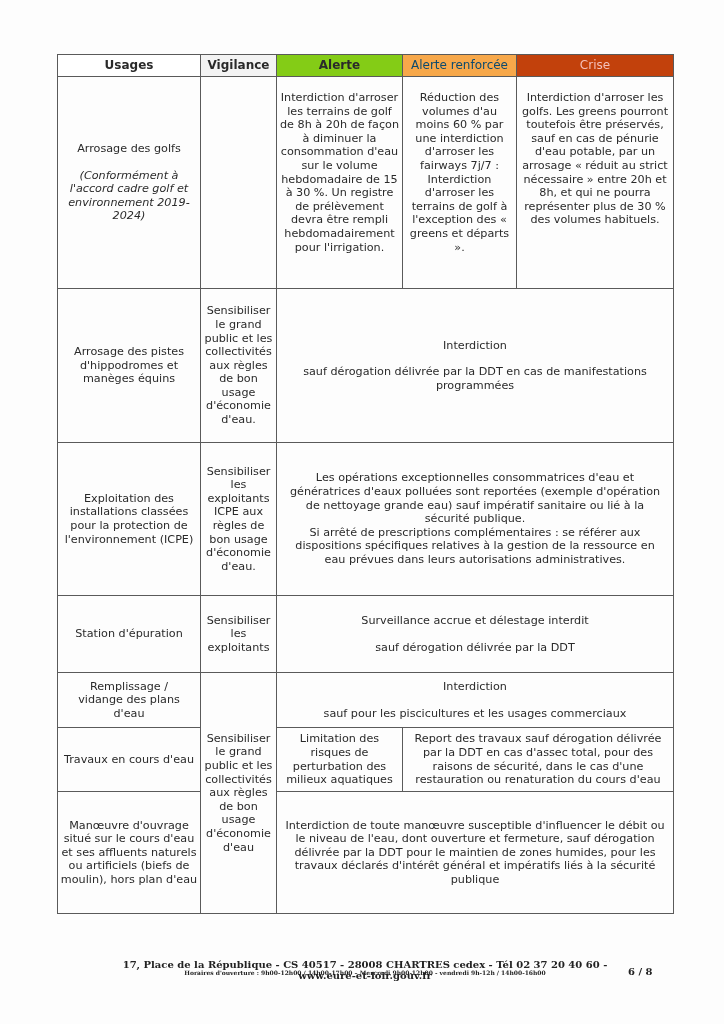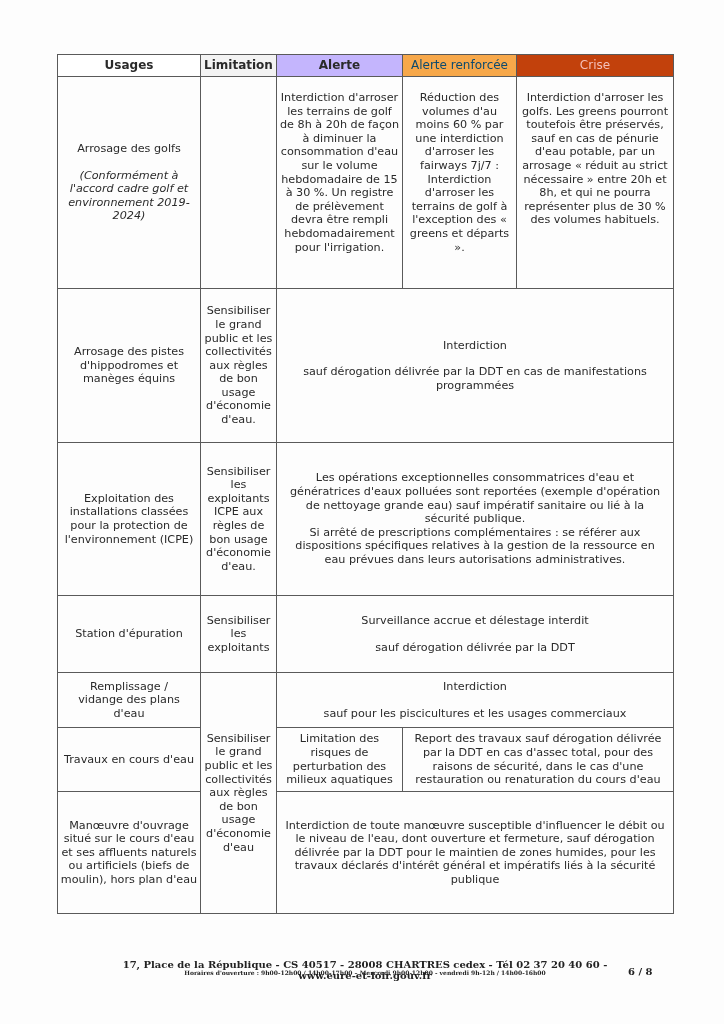--- a/index.html
+++ b/index.html
@@ -7,21 +7,21 @@
          font-family: "DejaVu Sans", sans-serif; color: #2a2a2a; }
   .page { position: absolute; left: 0; top: 0; width: 724px; height: 1024px; background: #fdfdfd; }
   table.rules { position: absolute; left: 57px; top: 54px; width: 616px;
                 border-collapse: collapse; table-layout: fixed; }
   table.rules td, table.rules th {
     border: 1px solid #5a5a5a; text-align: center; vertical-align: middle;
     font-size: 11.2px; line-height: 13.6px; padding: 0 2px; overflow: hidden; word-wrap: break-word; }
   table.rules th { height: 21px; font-weight: bold; font-size: 12px; }
   .h-usages { background: #ffffff; }
   .h-vigilance { background: #f3f3f3; }
-  .h-alerte { background: #c4b5fd; }
+  .h-alerte { background: #84cc16; }
   .h-renforcee { background: #f7a84a; color: #0c4a6e; font-weight: normal !important; }
   .h-crise { background: #c2410c; color: #f4c0bb; font-weight: normal !important; }
   .it { font-style: italic; }
   .gap { display: block; height: 13px; }
   .footer { position: absolute; left: 0; width: 724px; text-align: center;
             font-family: "DejaVu Serif", serif; color: #222; }
   .footer .l1 { position: absolute; top: 959px; left: 120px; width: 490px; font-size: 10px; font-weight: bold; text-align: center; }
   .footer .l2 { position: absolute; top: 969px; left: 120px; width: 490px; font-size: 6px; font-weight: bold; text-align: center; }
   .pageno { position: absolute; left: 628px; top: 966px; font-family: "DejaVu Serif", serif;
             font-weight: bold; font-size: 10px; color: #222; }
@@ -34,21 +34,21 @@
     <colgroup>
       <col style="width:143px">
       <col style="width:76px">
       <col style="width:126px">
       <col style="width:114px">
       <col style="width:157px">
     </colgroup>
     <tbody>
         <tr>
       <th class="h-usages">Usages</th>
-      <th class="h-vigilance">Limitation</th>
+      <th class="h-vigilance">Vigilance</th>
       <th class="h-alerte">Alerte</th>
       <th class="h-renforcee">Alerte renforcée</th>
       <th class="h-crise">Crise</th>
     </tr>
 
     <tr style="height:212px">
       <td style="padding:0 8px">
         <span>Arrosage des golfs</span>
         <span class="gap"></span>
         <span class="it">(Conformément à l'accord cadre golf et environnement 2019-2024)</span>

